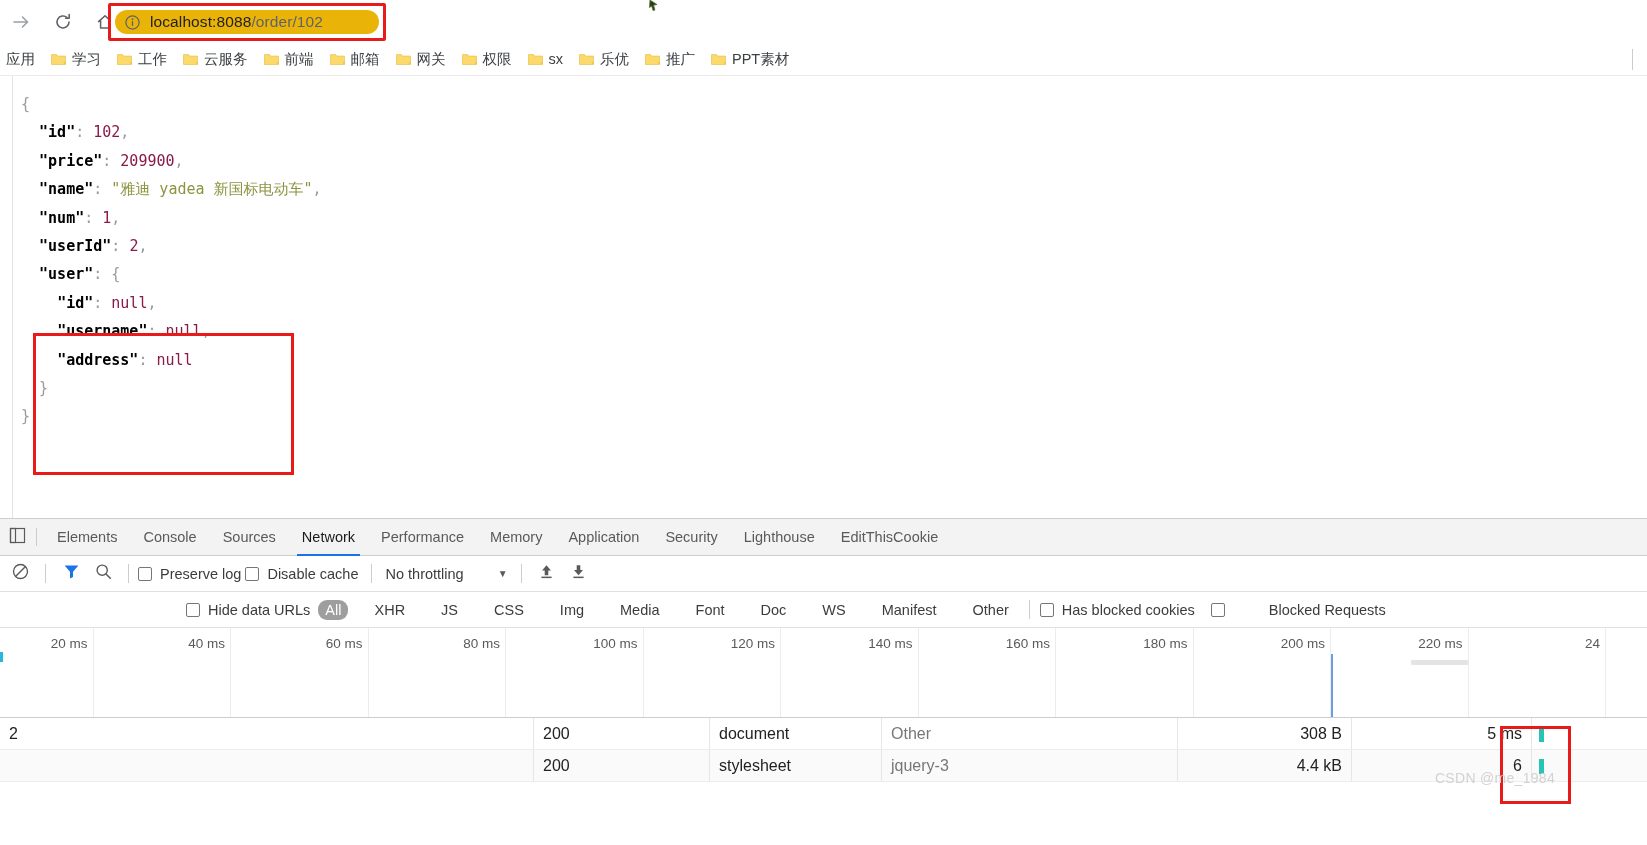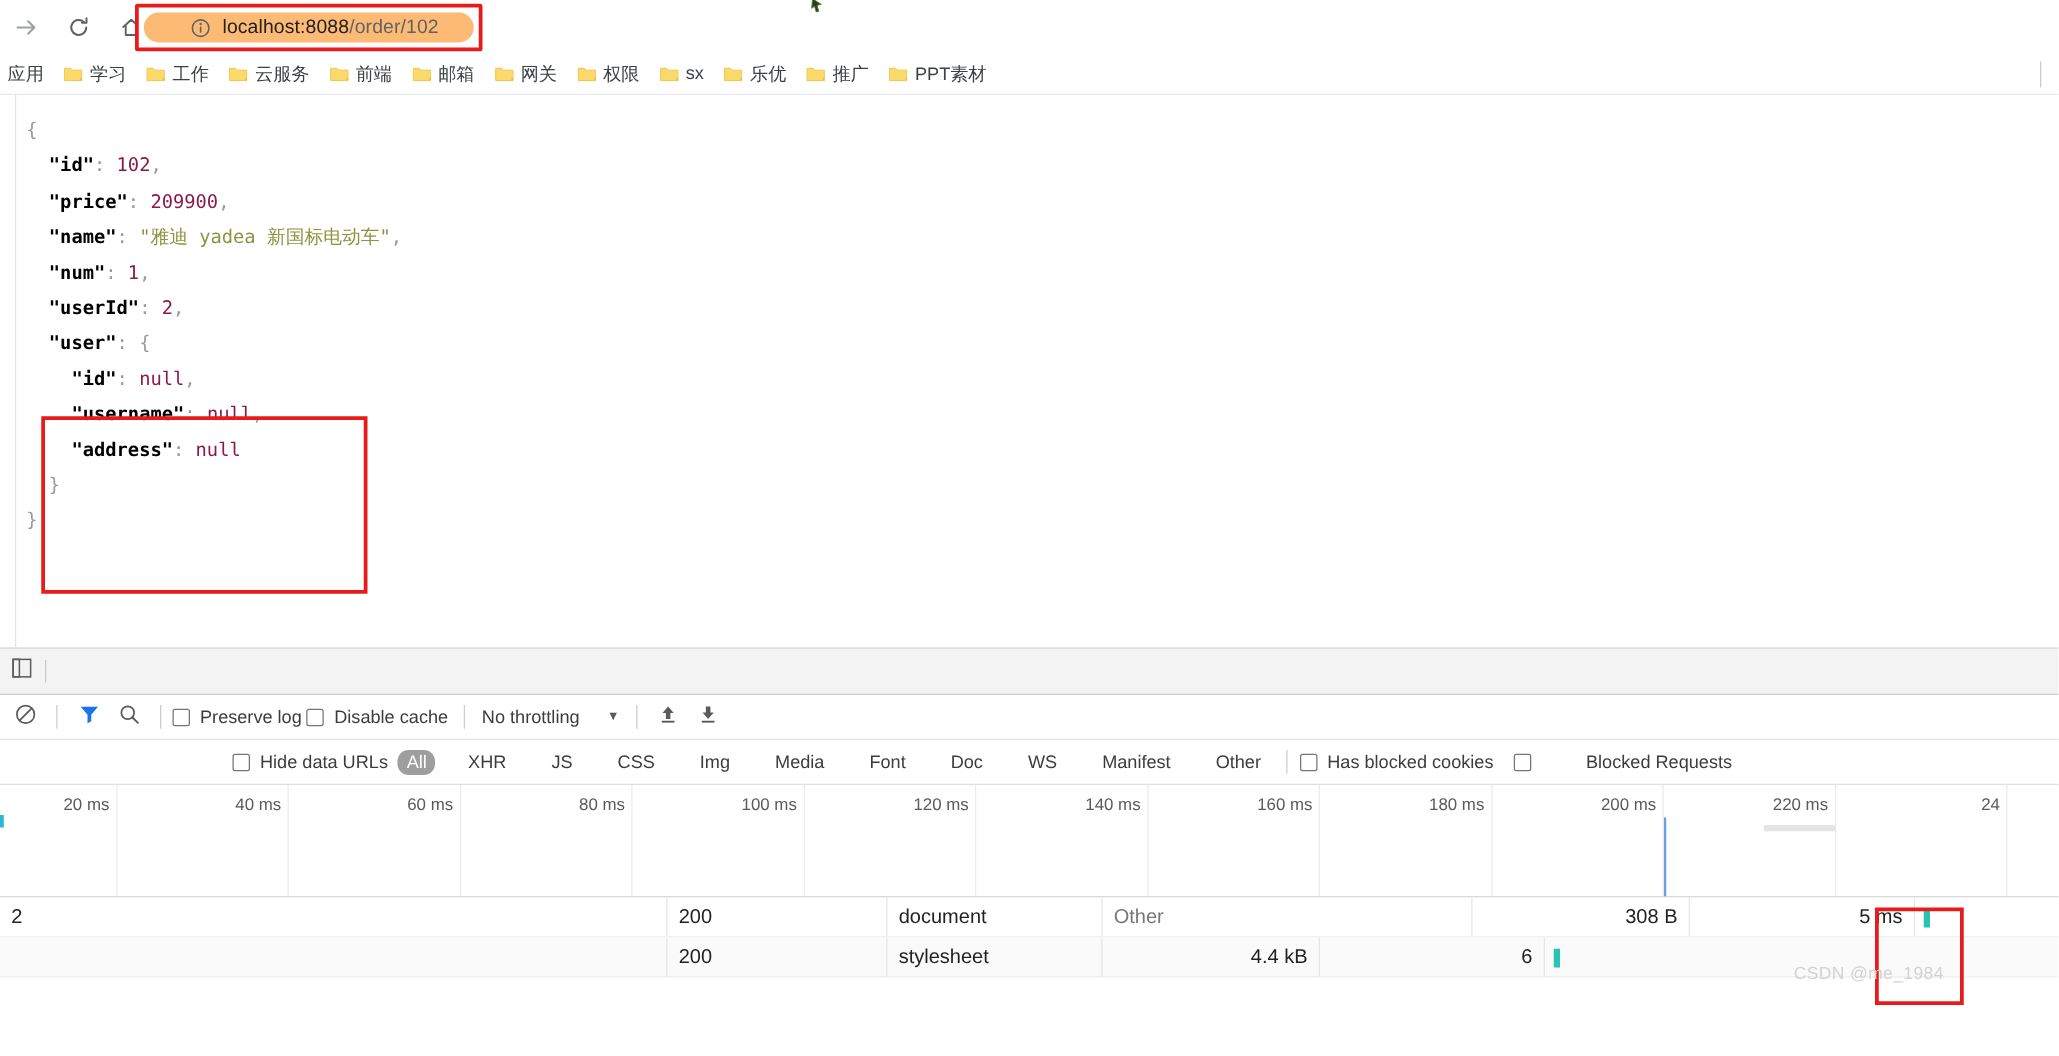--- a/index.html
+++ b/index.html
@@ -29,23 +29,23 @@
 
   .omnibox-wrap {
     position:absolute; left:108px; top:3px; width:278px; height:38px;
     border:3px solid #e81b1b;
     border-radius:2px;
     background:#ffffff;
     display:flex; align-items:center;
   }
   .omnibox {
     position:absolute; left:4px; top:4px; right:4px; bottom:4px;
-    background:#fdba74;
+    background:#eab308;
     border-radius:14px;
-    display:flex; align-items:center; padding-left:9px;justify-content:center;
+    display:flex; align-items:center; padding-left:9px;
   }
   .omni-info { width:17px; height:17px; flex:0 0 auto; margin-right:9px; }
   .omni-text {
     font-size:15.5px; color:#5f6368; white-space:nowrap; letter-spacing:0.1px;
     font-family:"Liberation Sans", sans-serif;
   }
   .omni-text .host { color:#202124; }
 
   
   .cursor-artifact {
@@ -137,21 +137,21 @@
   .tb-vsep { width:1px; height:19px; background:#cdcdcd; margin:0 9px; }
   .tb-check {
     display:flex; align-items:center; gap:8px; font-size:14.5px; color:#3c3c3c;
     cursor:pointer; white-space:nowrap; padding-right:4px;
   }
   .cbox {
     width:14px; height:14px; border:1px solid #767676; border-radius:2px; background:#fff;
     flex:0 0 auto; display:block;
   }
   .tb-select {
-    display:flex; align-items:center; gap:22px; font-size:14.5px; color:#3c3c3c;
+    display:flex; align-items:center; gap:34px; font-size:14.5px; color:#3c3c3c;
     cursor:pointer; white-space:nowrap; padding:0 4px;
   }
   .caret { font-size:10px; color:#5a5a5a; }
 
   .dt-filterbar {
     position:relative; height:36px; display:flex; align-items:center;
     border-bottom:1px solid #e0e0e0; padding-left:186px; gap:0;
   }
   .fb-type {
     font-size:14.5px; color:#3c3c3c; padding:2px 10px; cursor:pointer; white-space:nowrap;
@@ -382,20 +382,32 @@
     <div class="dt-tabbar">
       <div class="dt-inspect">
         <span>
           <svg width="17" height="17" viewBox="0 0 17 17">
               <rect x="1.5" y="1.5" width="14" height="14" fill="none" stroke="#5a5a5a" stroke-width="1.2"></rect>
               <rect x="1.5" y="1.5" width="5" height="14" fill="none" stroke="#5a5a5a" stroke-width="1.2"></rect>
             </svg>
         </span>
       </div>
       <div class="dt-sep"></div>
+      <div id="dt-tabs" style="display:flex;align-items:center;">
+          <div class="dt-tab">Elements</div>
+          <div class="dt-tab">Console</div>
+          <div class="dt-tab">Sources</div>
+          <div class="dt-tab active">Network</div>
+          <div class="dt-tab">Performance</div>
+          <div class="dt-tab">Memory</div>
+          <div class="dt-tab">Application</div>
+          <div class="dt-tab">Security</div>
+          <div class="dt-tab">Lighthouse</div>
+          <div class="dt-tab">EditThisCookie</div>
+        </div>
     </div>
 
     <div class="dt-toolbar">
       <div class="tb-icon">
         <span>
           <svg width="17" height="17" viewBox="0 0 17 17">
               <circle cx="8.5" cy="8.5" r="7" fill="none" stroke="#5a5a5a" stroke-width="1.35"></circle>
               <line x1="3.5" y1="13.5" x2="13.5" y2="3.5" stroke="#5a5a5a" stroke-width="1.35"></line>
             </svg>
         </span>
@@ -518,20 +530,21 @@
             <div class="cell c-size">308 B</div>
             <div class="cell c-time">5 ms</div>
             <div class="cell c-wf">
               <div class="wf-bar"></div>
             </div>
           </div>
           <div class="tbl-row alt">
             <div class="cell c-name"></div>
             <div class="cell c-status">200</div>
             <div class="cell c-type">stylesheet</div>
+            <div class="cell c-initiator">jquery-3</div>
             <div class="cell c-size">4.4 kB</div>
             <div class="cell c-time">6</div>
             <div class="cell c-wf">
               <div class="wf-bar"></div>
             </div>
           </div>
         </div>
       <div class="time-highlight"></div>
       <div class="watermark">CSDN @me_1984</div>
     </div>

